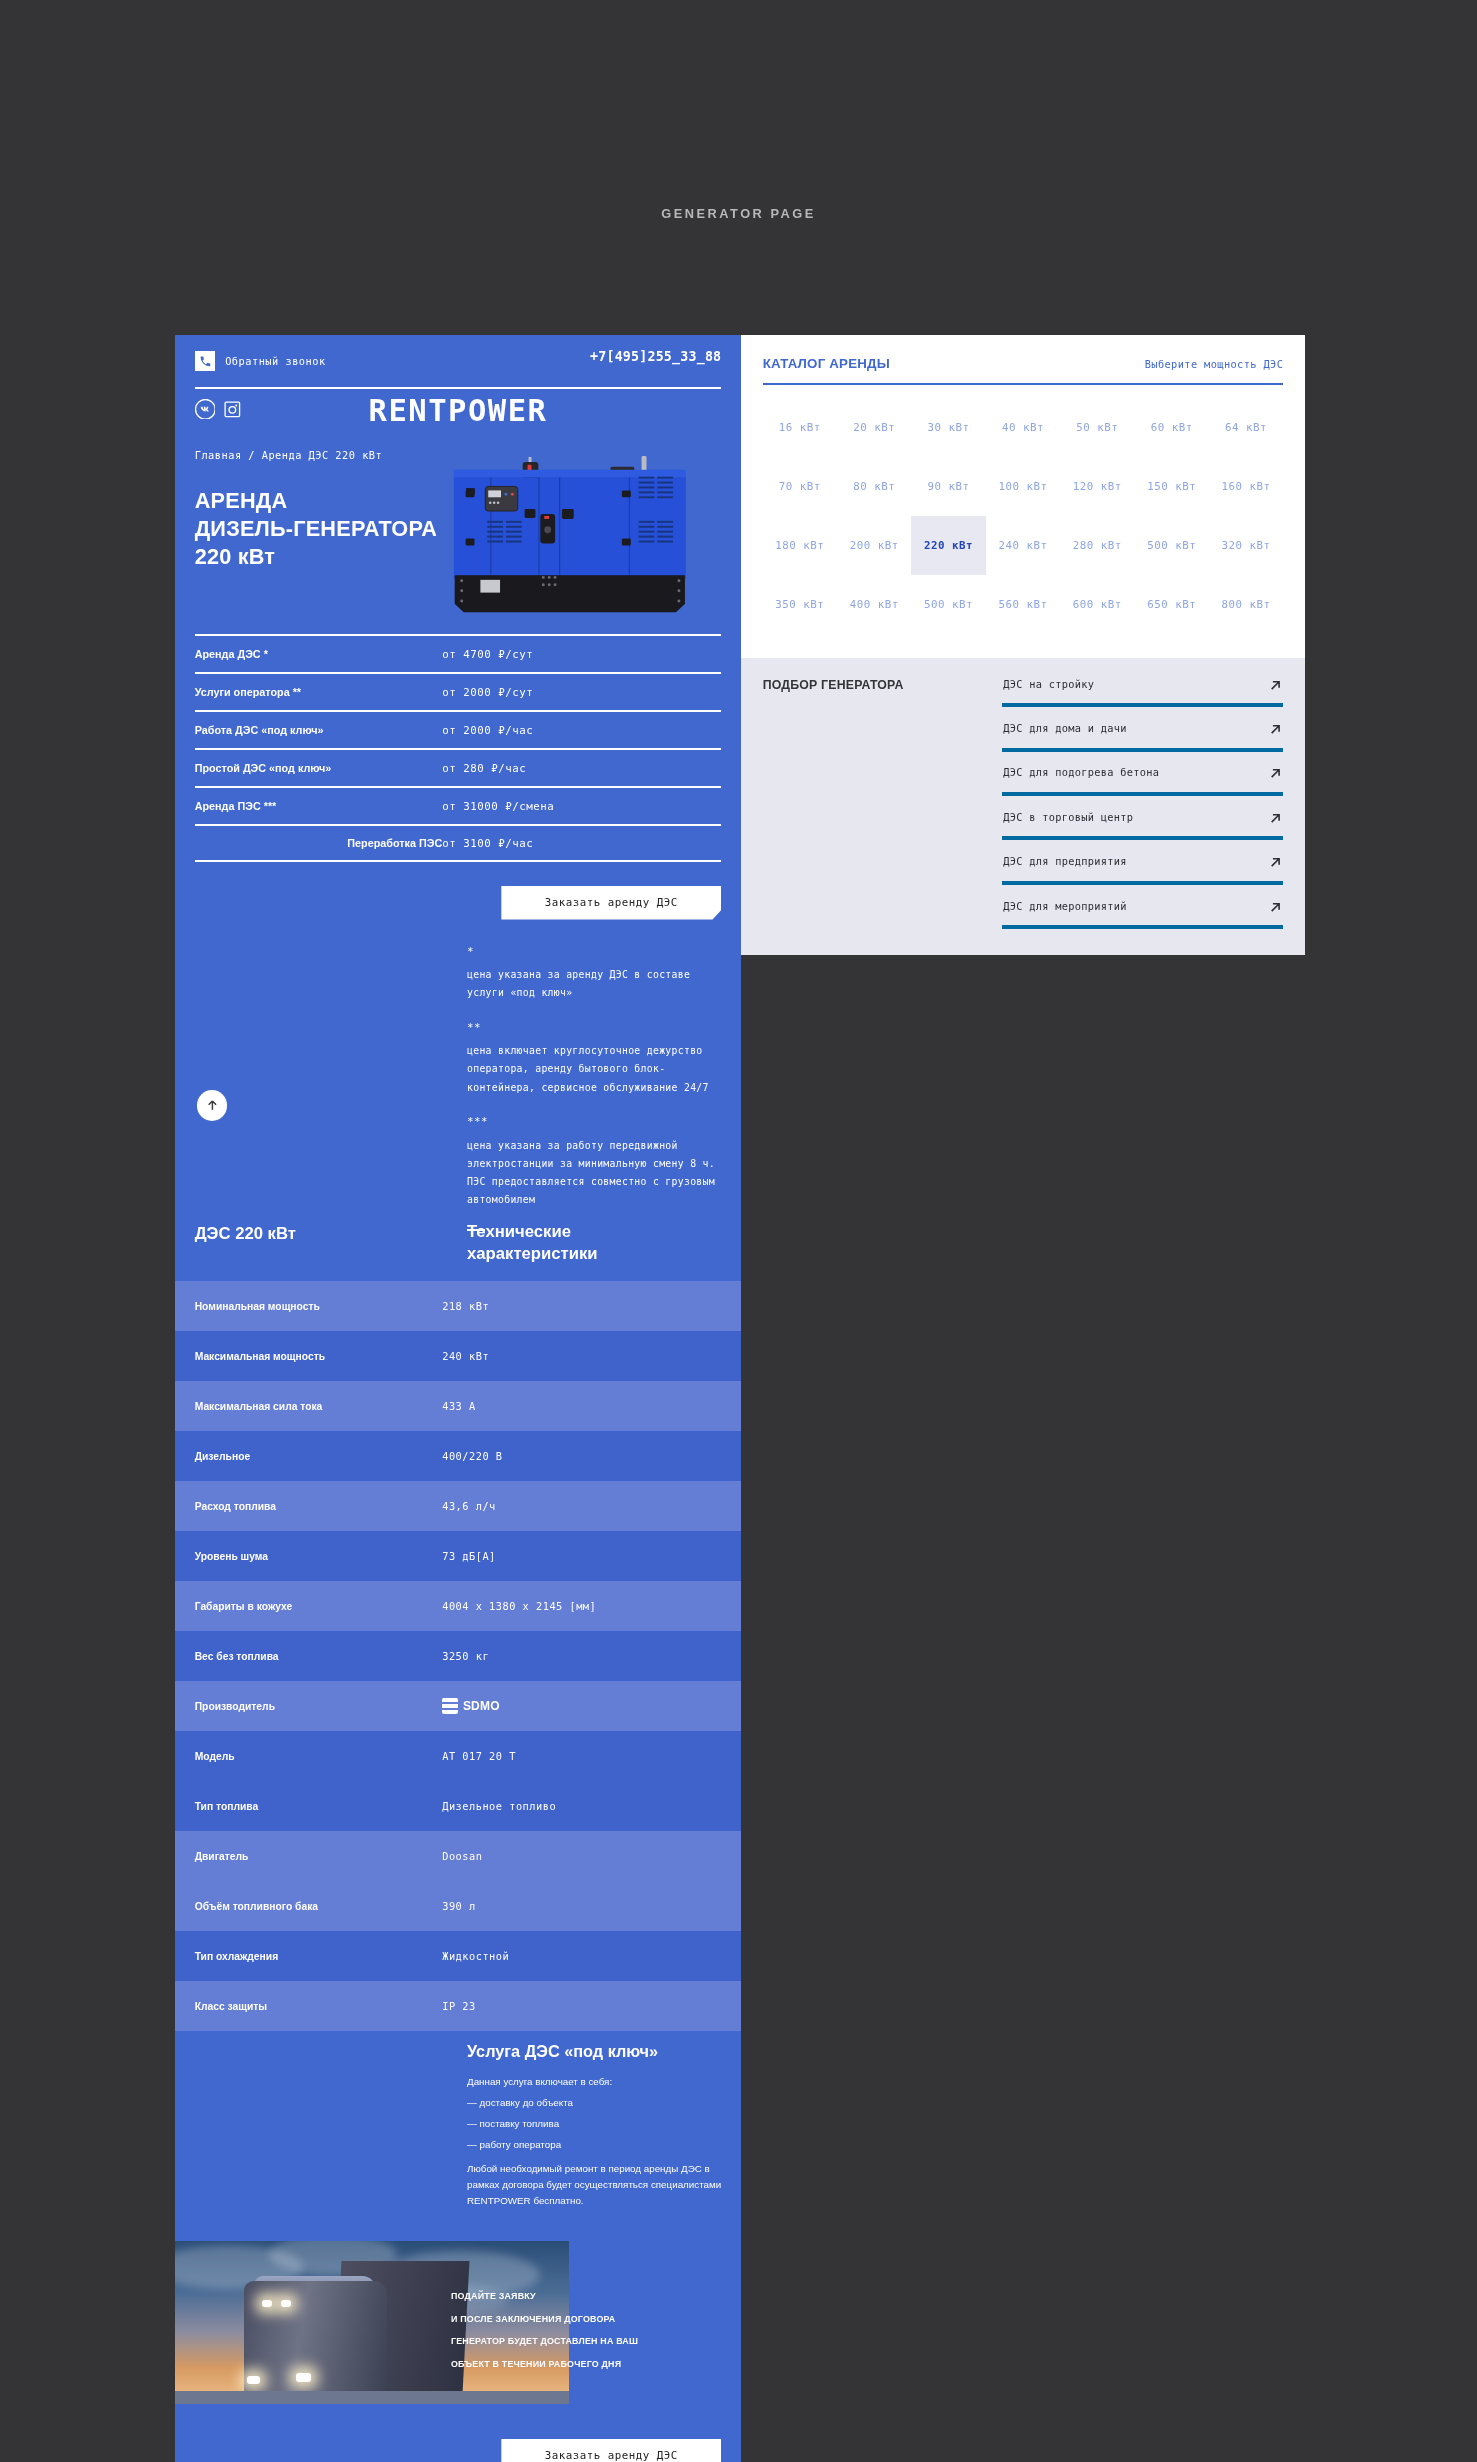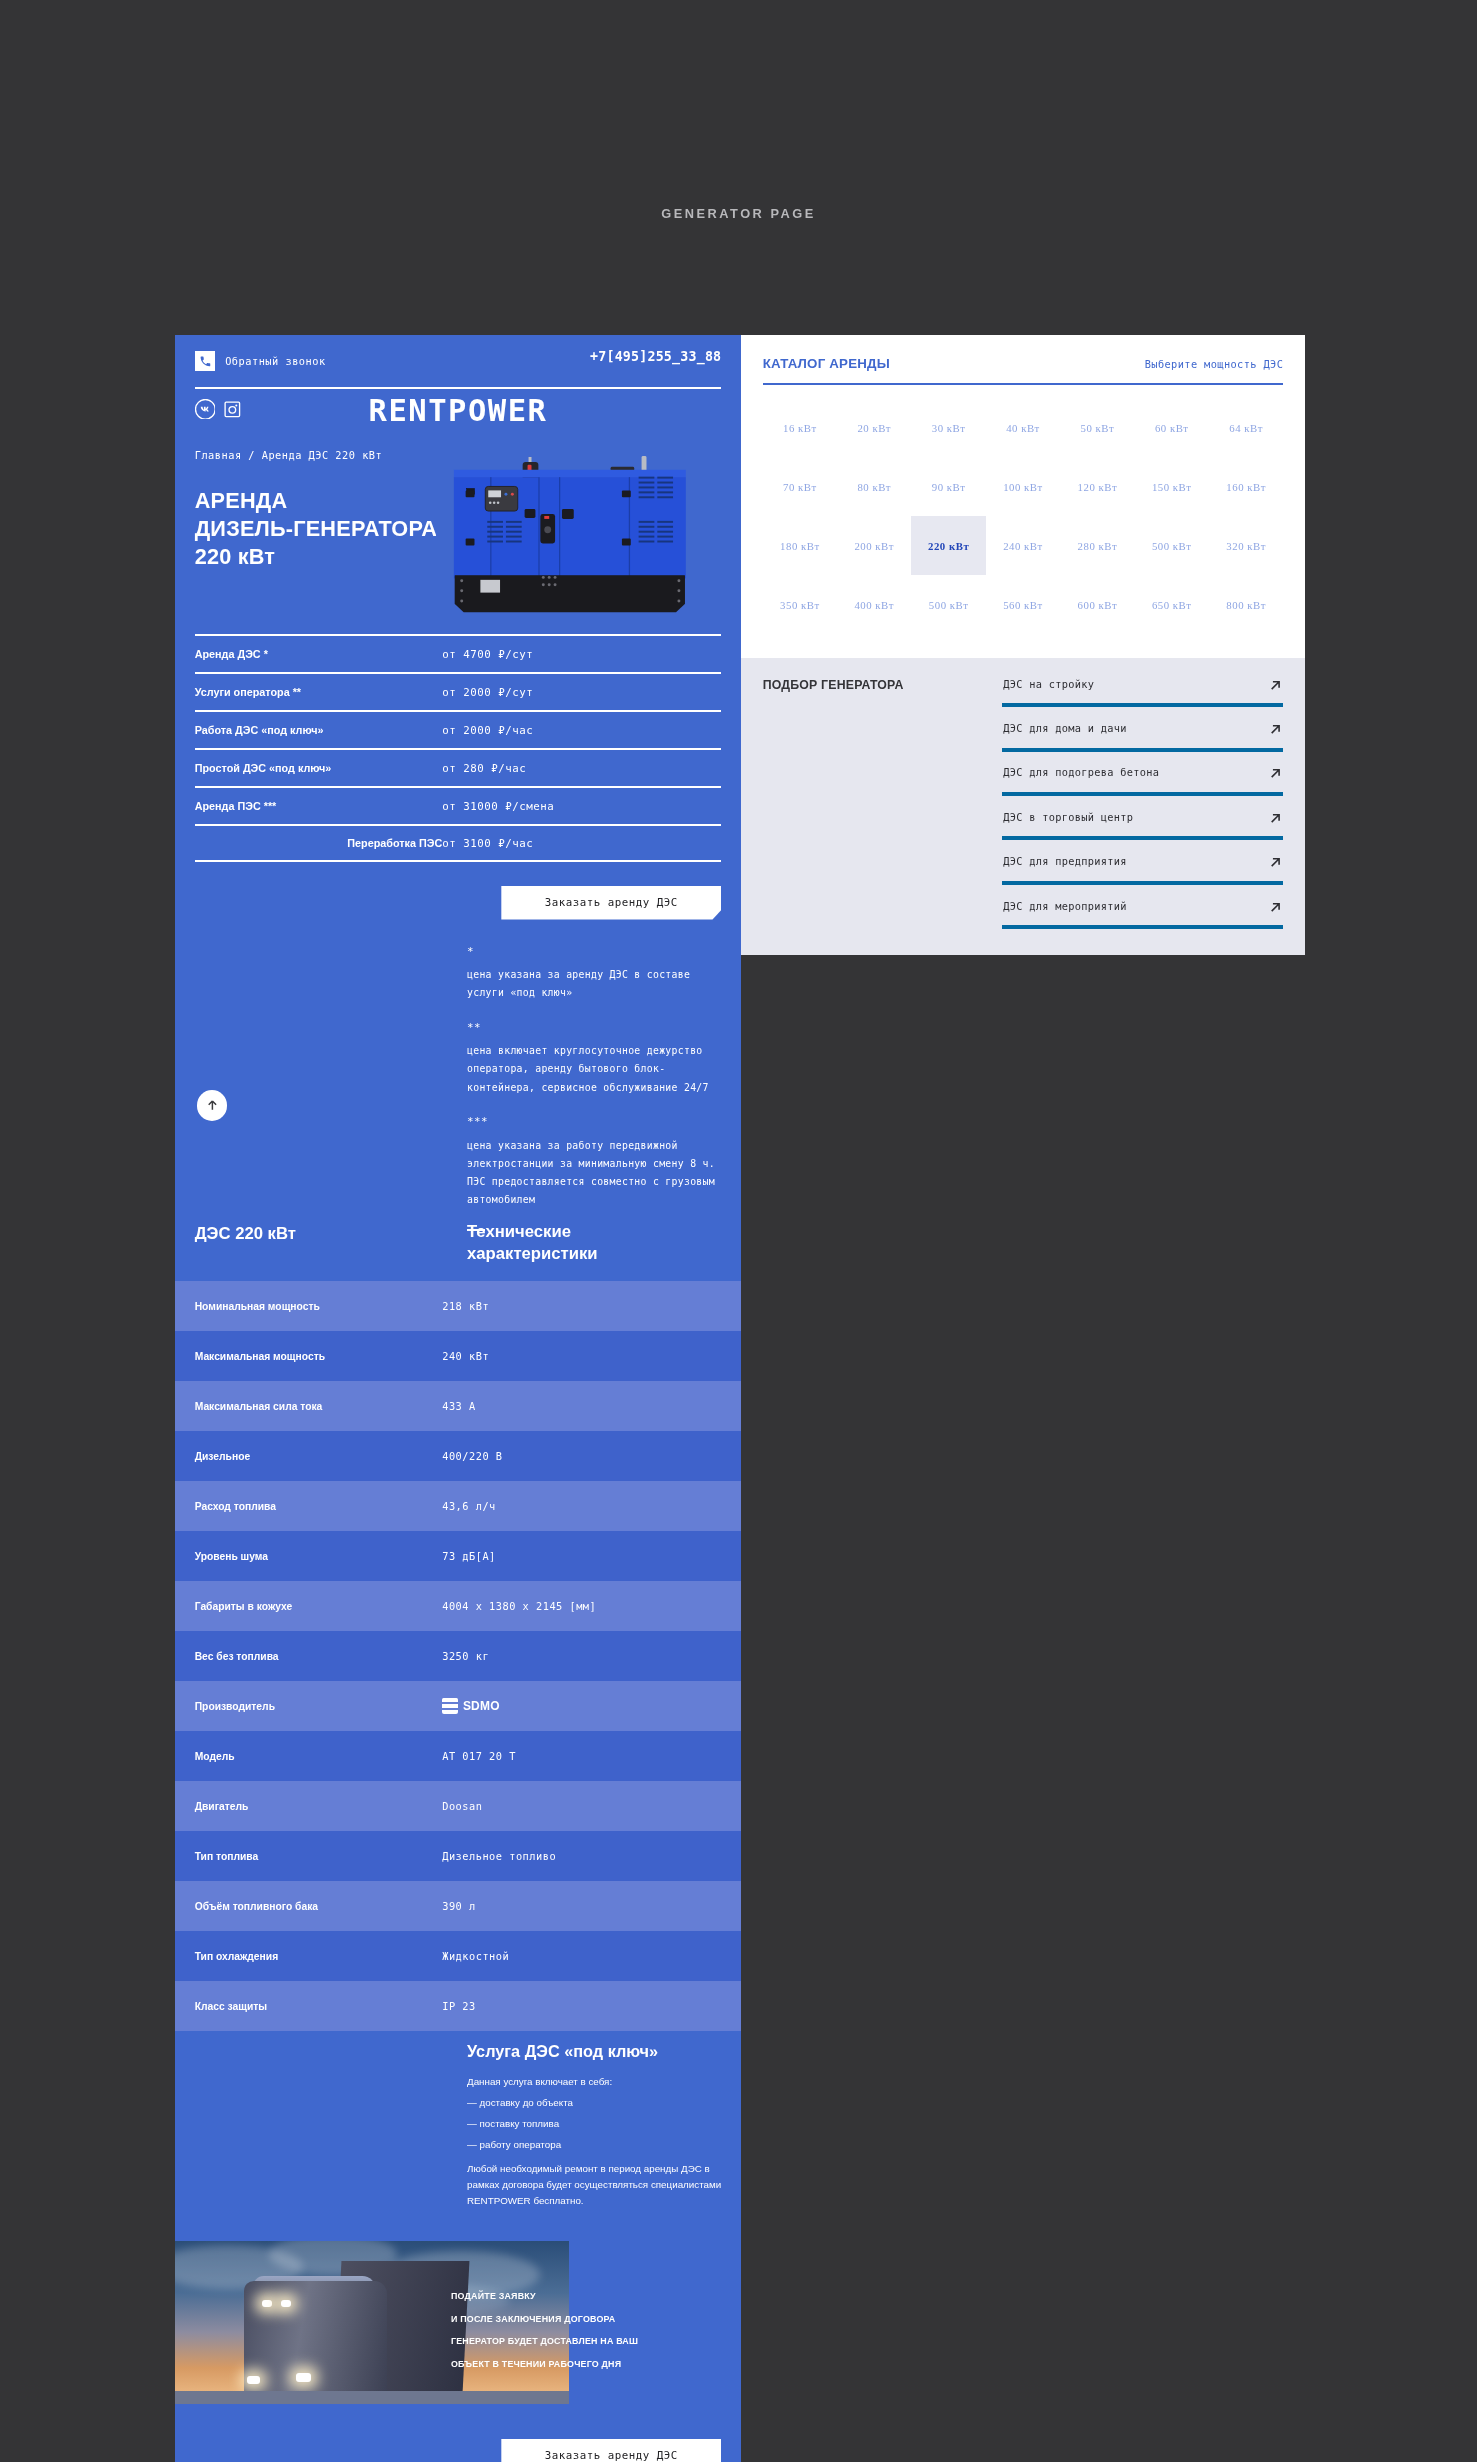--- a/index.html
+++ b/index.html
@@ -152,21 +152,21 @@
     background:#fff; color:#232326; font-size:10.8px; letter-spacing:0.5px;
     display:flex; align-items:center; justify-content:center;
     clip-path: polygon(0 0, 100% 0, 100% 72%, 96% 100%, 0 100%);
   }
   
   .rp-white{ background:#fff; padding:20.7px 21.7px 23.6px 21.7px; }
   .rp-head{ display:flex; justify-content:space-between; align-items:baseline; }
   .rp-title{ color:#4068ce; font-family:"Liberation Sans", sans-serif; font-size:13.3px; font-weight:700; letter-spacing:0.2px;}
   .rp-sub{ color:#4068ce; font-size:10.3px; letter-spacing:0.4px; }
   .rp-rule{ height:2.5px; background:#4068ce; margin-top:12.3px; }
-  .powers{ display:grid; grid-template-columns:repeat(7,1fr); row-gap:0px; margin-top:12.8px;font-family:Liberation Serif, serif; }
+  .powers{ display:grid; grid-template-columns:repeat(7,1fr); row-gap:0px; margin-top:12.8px; }
   .pw{
     height:59px; display:flex; align-items:center; justify-content:center;
     color:#8fa6e3; font-size:10.8px; letter-spacing:0.5px; cursor:pointer;
   }
   .pw.active{ color:#2346b8; background:#e7e8f1; font-weight:700; }
   .rp-grey{ background:#e6e7ef; padding:19.7px 21.7px 25.6px 21.7px; display:flex; }
   .rp-grey-title{ width:46%; color:#343438; font-family:"Liberation Sans", sans-serif; font-size:12.3px; font-weight:700; letter-spacing:0.2px;}
   .pick-list{ flex:1; }
   .pick{
     display:flex; justify-content:space-between;
@@ -408,27 +408,27 @@
               <i></i>
             </span>
             <span class="wordmark">SDMO</span>
           </span>
         </div>
       </div>
       <div class="srow base">
         <div class="sname">Модель</div>
         <div class="sval">AT 017 20 T</div>
       </div>
+      <div class="srow base">
+        <div class="sname">Тип топлива</div>
+        <div class="sval">Дизельное топливо</div>
+      </div>
       <div class="srow alt">
         <div class="sname">Двигатель</div>
         <div class="sval">Doosan</div>
-      </div>
-      <div class="srow base">
-        <div class="sname">Тип топлива</div>
-        <div class="sval">Дизельное топливо</div>
       </div>
       <div class="srow alt">
         <div class="sname">Объём топливного бака</div>
         <div class="sval">390 л</div>
       </div>
       <div class="srow base">
         <div class="sname">Тип охлаждения</div>
         <div class="sval">Жидкостной</div>
       </div>
       <div class="srow alt">

